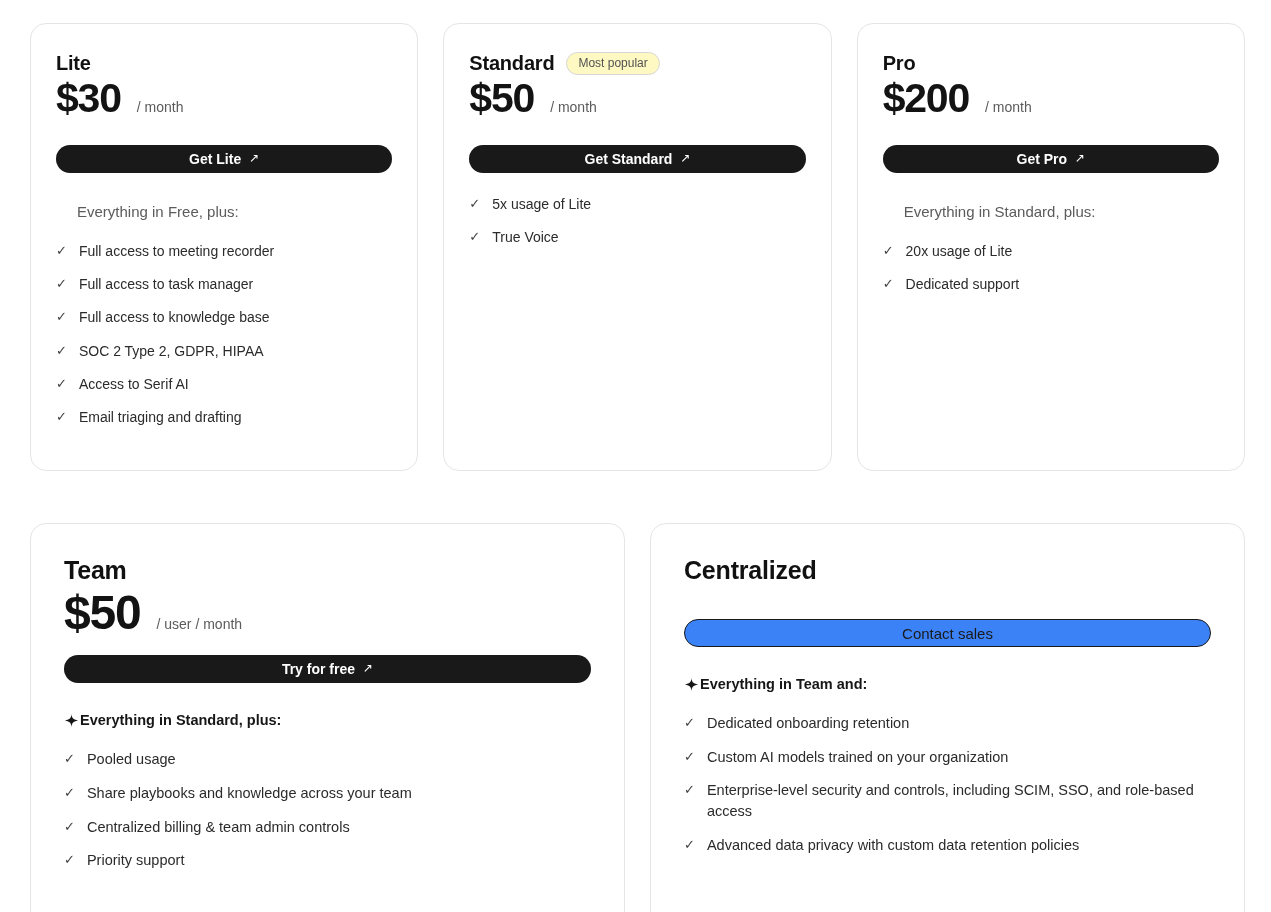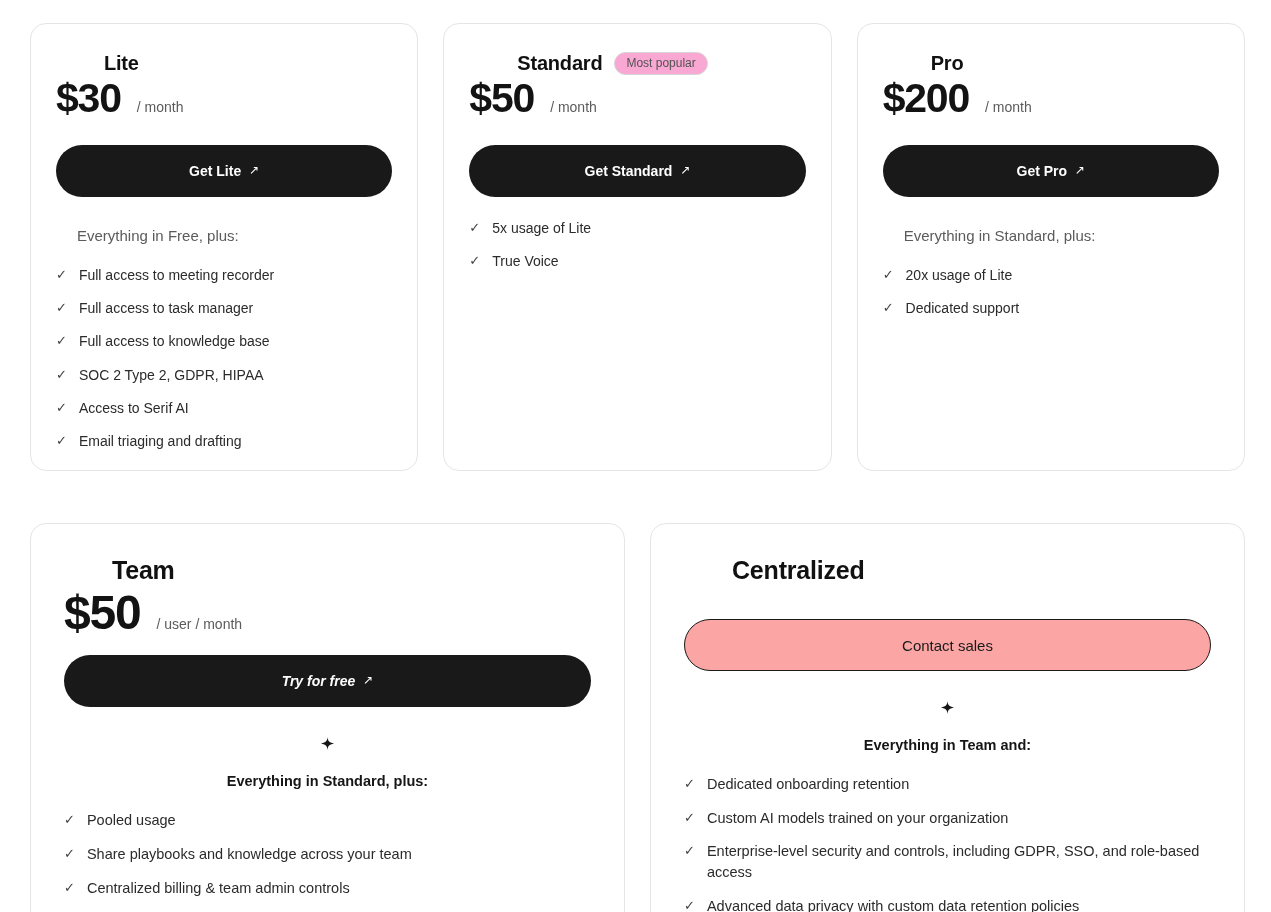--- a/index.html
+++ b/index.html
@@ -31,56 +31,56 @@
   .row-2{margin-top:52px;}
   .card{
     flex:1 1 0;
     background:var(--card-bg);
     border:1px solid var(--card-border);
     border-radius:16px;
     padding:28px 25px;
   }
   .row-1 .card{height:448px;}
   .row-2 .card{height:430px;padding:32px 33px;}
-  .card-head{display:flex;align-items:center;gap:12px;margin-left:48px;}
+  .card-head{display:flex;align-items:center;gap:12px;}
   .plan-name{font-size:20px;font-weight:700;letter-spacing:-0.2px;color:var(--title);}
   .row-2 .plan-name{font-size:25px;}
   .badge{
     display:inline-block;
     border:1px solid var(--badge-border);
     border-radius:999px;
     padding:3px 11px 4px;
     font-size:12px;
     color:var(--badge-text);
-    background:#f9a8d4;
+    background:#fef9c3;
     white-space:nowrap;
   }
   .price-row{display:flex;align-items:baseline;gap:16px;margin-top:0;}
   .price{font-size:41px;font-weight:700;letter-spacing:-1.2px;line-height:1.15;color:var(--price);}
   .row-2 .price{font-size:48px;}
   .price-suffix{font-size:14px;color:var(--muted);}
   .cta{
     display:flex;align-items:center;justify-content:center;gap:8px;
-    width:100%;height:52px;
+    width:100%;height:28px;
     border-radius:999px;
     font-family:inherit;
     font-size:14px;font-weight:700;
     cursor:pointer;
   }
   .row-1 .cta{margin-top:23px;}
   .cta.dark{background:var(--btn-dark-bg);color:var(--btn-dark-text);border:none;}
-  .cta.outline{background:#fca5a5;color:var(--btn-outline-text);border:1px solid var(--btn-outline-border);font-weight:500;font-size:15px;}
+  .cta.outline{background:#3b82f6;color:var(--btn-outline-text);border:1px solid var(--btn-outline-border);font-weight:500;font-size:15px;}
   .cta .arrow{font-size:12px;font-weight:400;position:relative;top:-1px;}
-  .cta-team{margin-top:15px;font-style:italic;}
+  .cta-team{margin-top:15px;}
   .cta-enterprise{margin-top:34px;}
   .intro{margin-top:30px;font-size:15px;color:var(--muted);margin-left:21px;}
   .intro-strong{
     margin-top:29px;
-    display:flex;align-items:center;gap:22px;
-    font-size:14.5px;font-weight:700;color:#161616;flex-direction:column;
+    display:flex;align-items:center;gap:1px;
+    font-size:14.5px;font-weight:700;color:#161616;
   }
   .sparkle{width:15px;height:15px;flex:0 0 auto;display:inline-flex;}
   .features{list-style:none;margin-top:21px;}
   .features li{
     display:flex;align-items:flex-start;gap:12px;
     margin-bottom:13px;
     font-size:14px;color:var(--feature);line-height:1.43;
   }
   .row-2 .features li{font-size:14.5px;}
   .features .check{
@@ -253,21 +253,21 @@
           <li>
             <span class="check">✓</span>
             <span class="ftext">Dedicated onboarding retention</span>
           </li>
           <li>
             <span class="check">✓</span>
             <span class="ftext">Custom AI models trained on your organization</span>
           </li>
           <li>
             <span class="check">✓</span>
-            <span class="ftext">Enterprise-level security and controls, including GDPR, SSO, and role-based access</span>
+            <span class="ftext">Enterprise-level security and controls, including SCIM, SSO, and role-based access</span>
           </li>
           <li>
             <span class="check">✓</span>
             <span class="ftext">Advanced data privacy with custom data retention policies</span>
           </li>
         </ul>
     </article>
 
   </div>
 </div>

